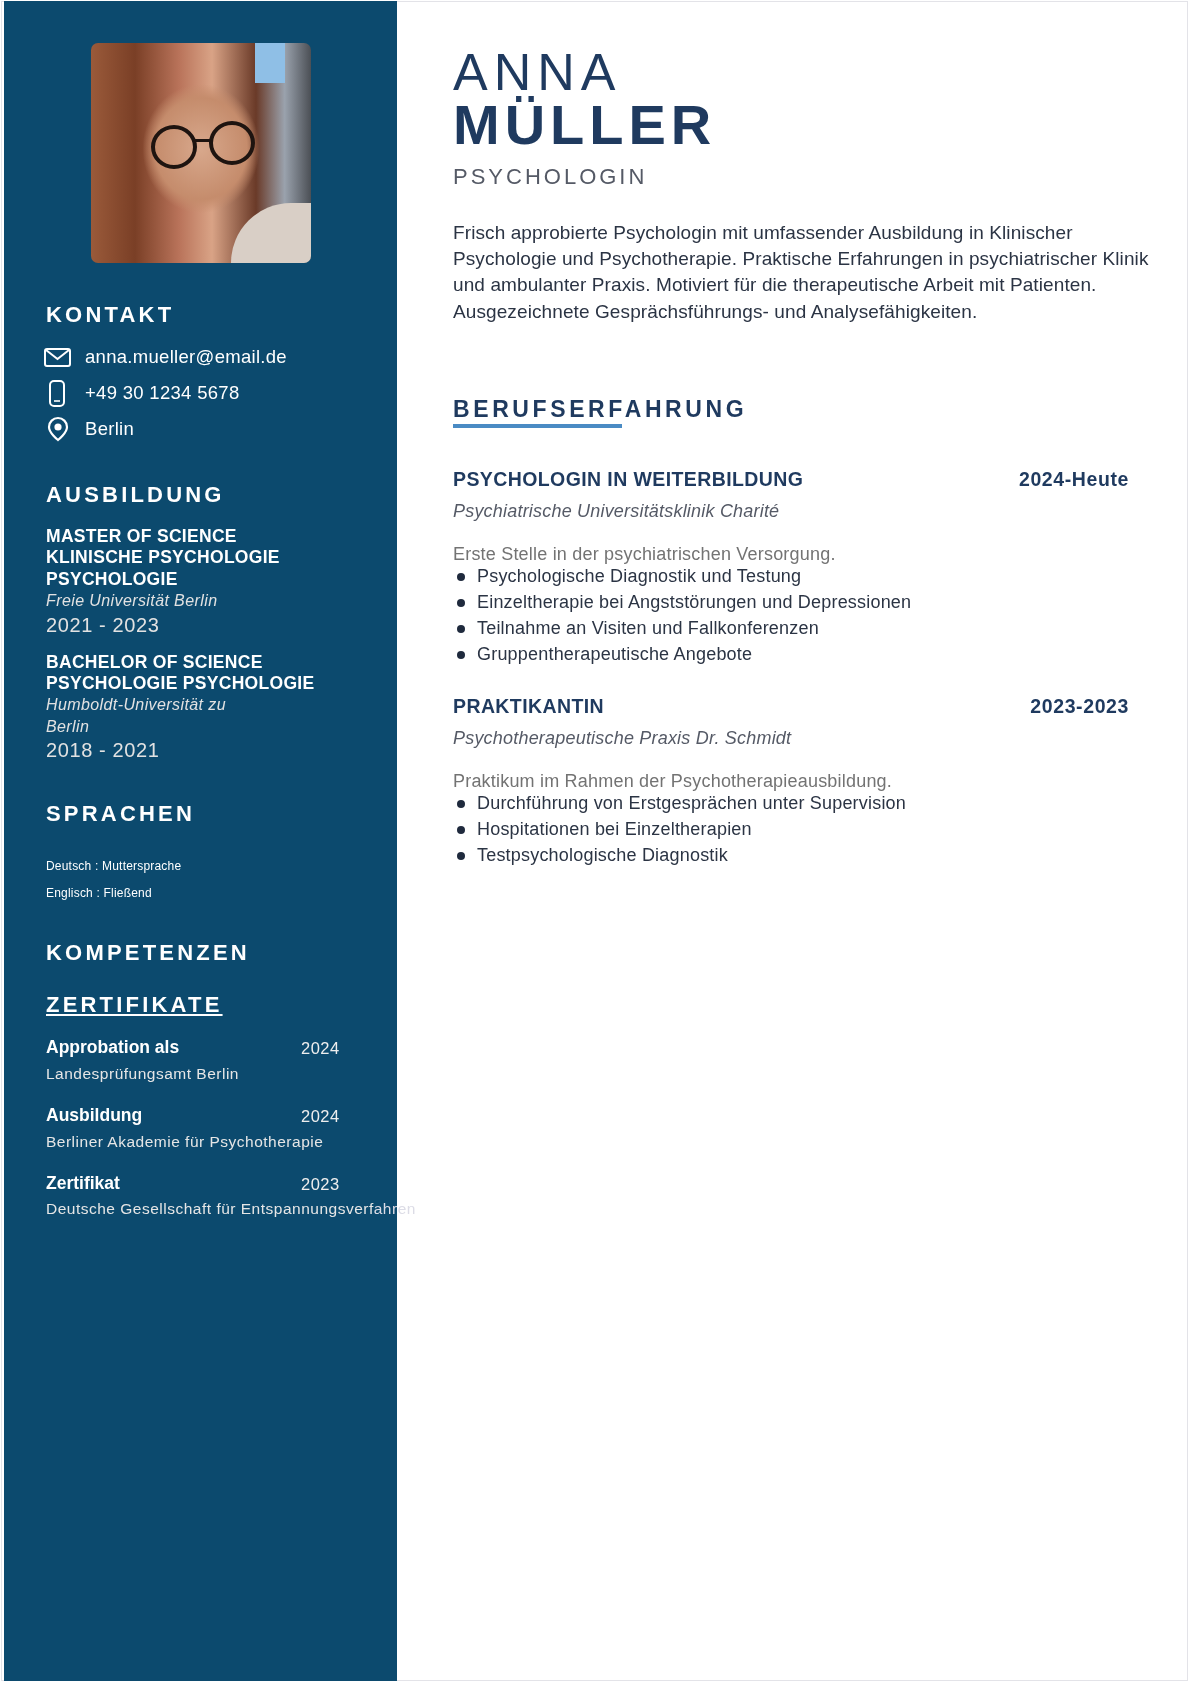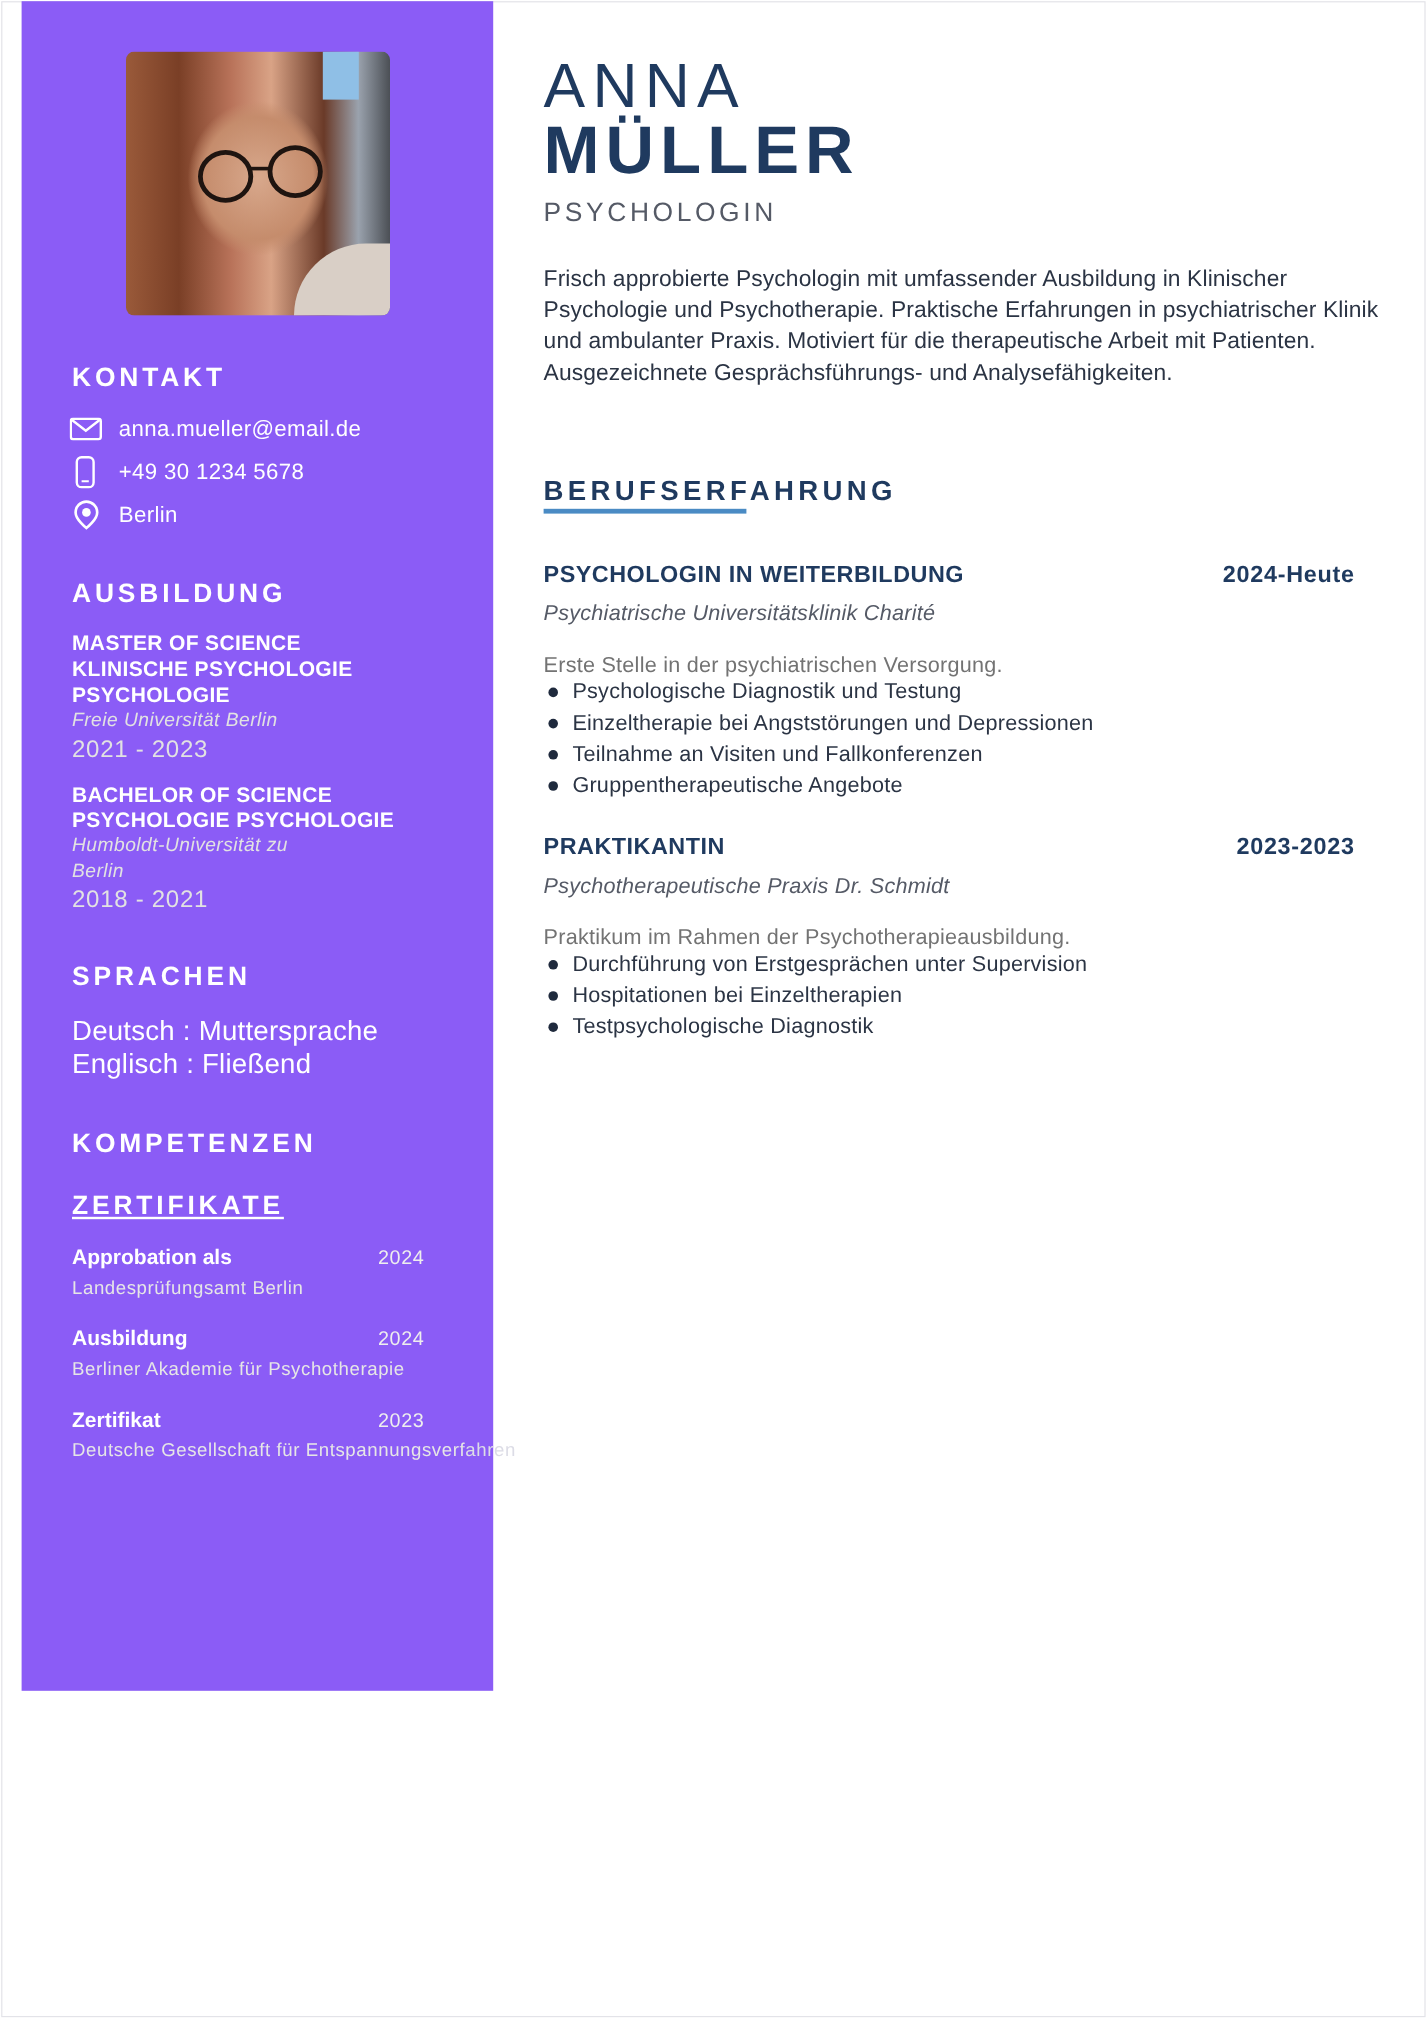--- a/index.html
+++ b/index.html
@@ -1,36 +1,36 @@
 <!DOCTYPE html>
 <html><head>
 <meta charset="utf-8">
 <style>
   * { margin:0; padding:0; box-sizing:border-box; }
   html, body { width:1190px; height:1684px; background:#ffffff; overflow:hidden; }
   body { font-family:"Liberation Sans", "DejaVu Sans", sans-serif; position:relative; }
   .page { position:absolute; left:1px; top:1px; width:1187px; height:1680px; border:1px solid #e3e3e8; background:#fff; }
-  .sidebar { position:absolute; left:18px; top:1px; width:393px; height:1408px; background:#8b5cf6; color:#fff; overflow:visible; }
+  .sidebar { position:absolute; left:4px; top:1px; width:393px; height:1680px; background:#0c4a6e; color:#fff; overflow:visible; }
   .photo { position:absolute; left:87px; top:42px; width:220px; height:220px; border-radius:7px; overflow:hidden;
     background: radial-gradient(ellipse 38% 42% at 50% 48%, #d8a88c 0%, #c58c6c 55%, rgba(0,0,0,0) 70%),
                 linear-gradient(90deg, #9a5a3a 0%, #7a3f26 20%, #b9735a 40%, #d9a386 55%, #6a3a28 75%, #9aa2ad 88%, #4b4f55 100%); }
   .photo .sky { position:absolute; right:26px; top:0; width:30px; height:40px; background:#8fbfe6; }
   .photo .glasses-l, .photo .glasses-r { position:absolute; top:82px; width:46px; height:44px; border:4px solid #1e1410; border-radius:50%; }
   .photo .glasses-l { left:60px; }
   .photo .glasses-r { left:118px; top:78px; }
   .photo .bridge { position:absolute; left:103px; top:96px; width:18px; height:3px; background:#1e1410; }
   .photo .shirt { position:absolute; right:0; bottom:0; width:80px; height:60px; background:#d9cfc6; border-radius:60px 0 0 0; }
   .sec-h { position:absolute; left:42px; font-weight:bold; font-size:22px; letter-spacing:3.2px; color:#ffffff; }
   .contact-row { position:absolute; left:40px; height:24px; display:flex; align-items:center; }
   .contact-row .ic { width:28px; height:24px; display:flex; align-items:center; justify-content:flex-start; }
   .contact-row .txt { position:absolute; left:41px; font-size:18.5px; color:#fff; white-space:nowrap; letter-spacing:0.3px; }
   .edu-title { position:absolute; left:42px; font-weight:bold; font-size:17.5px; line-height:21.5px; color:#fff; letter-spacing:0.3px; }
   .edu-school { position:absolute; left:42px; font-style:italic; font-size:16px; line-height:21.5px; color:#e2e2e2; letter-spacing:0.4px; }
   .edu-years { position:absolute; left:42px; font-size:20px; color:#e2e2e2; letter-spacing:0.6px; }
-  .lang { position:absolute; left:42px; font-size:23px; color:#fff; letter-spacing:0.2px; }
+  .lang { position:absolute; left:42px; font-size:12px; color:#fff; letter-spacing:0.2px;margin-top:13px; }
   .cert-title { position:absolute; left:42px; font-weight:bold; font-size:17.5px; color:#fff; }
   .cert-year { position:absolute; left:297px; font-size:16.5px; color:#eee; letter-spacing:0.5px; }
   .cert-org { position:absolute; left:42px; font-size:15.5px; color:#e6e6e6; white-space:nowrap; letter-spacing:0.5px; }
   .cert-org .overflow { color:#dcdce6; }
 
   .main { position:absolute; left:453px; top:0; width:720px; }
   .first-name { position:absolute; left:0; top:42px; font-size:52px; letter-spacing:6px; color:#1f3a5f; font-weight:normal; line-height:60px; white-space:nowrap; }
   .last-name { position:absolute; left:0; top:94px; font-size:56px; font-weight:bold; letter-spacing:5px; color:#1f3a5f; line-height:62px; white-space:nowrap; }
   .job-title { position:absolute; left:0; top:164px; font-size:22px; letter-spacing:3px; color:#555a66; white-space:nowrap; }
   .summary { position:absolute; left:0; top:220px; width:720px; font-size:19px; line-height:26.2px; color:#2b3444; letter-spacing:0.1px; }

